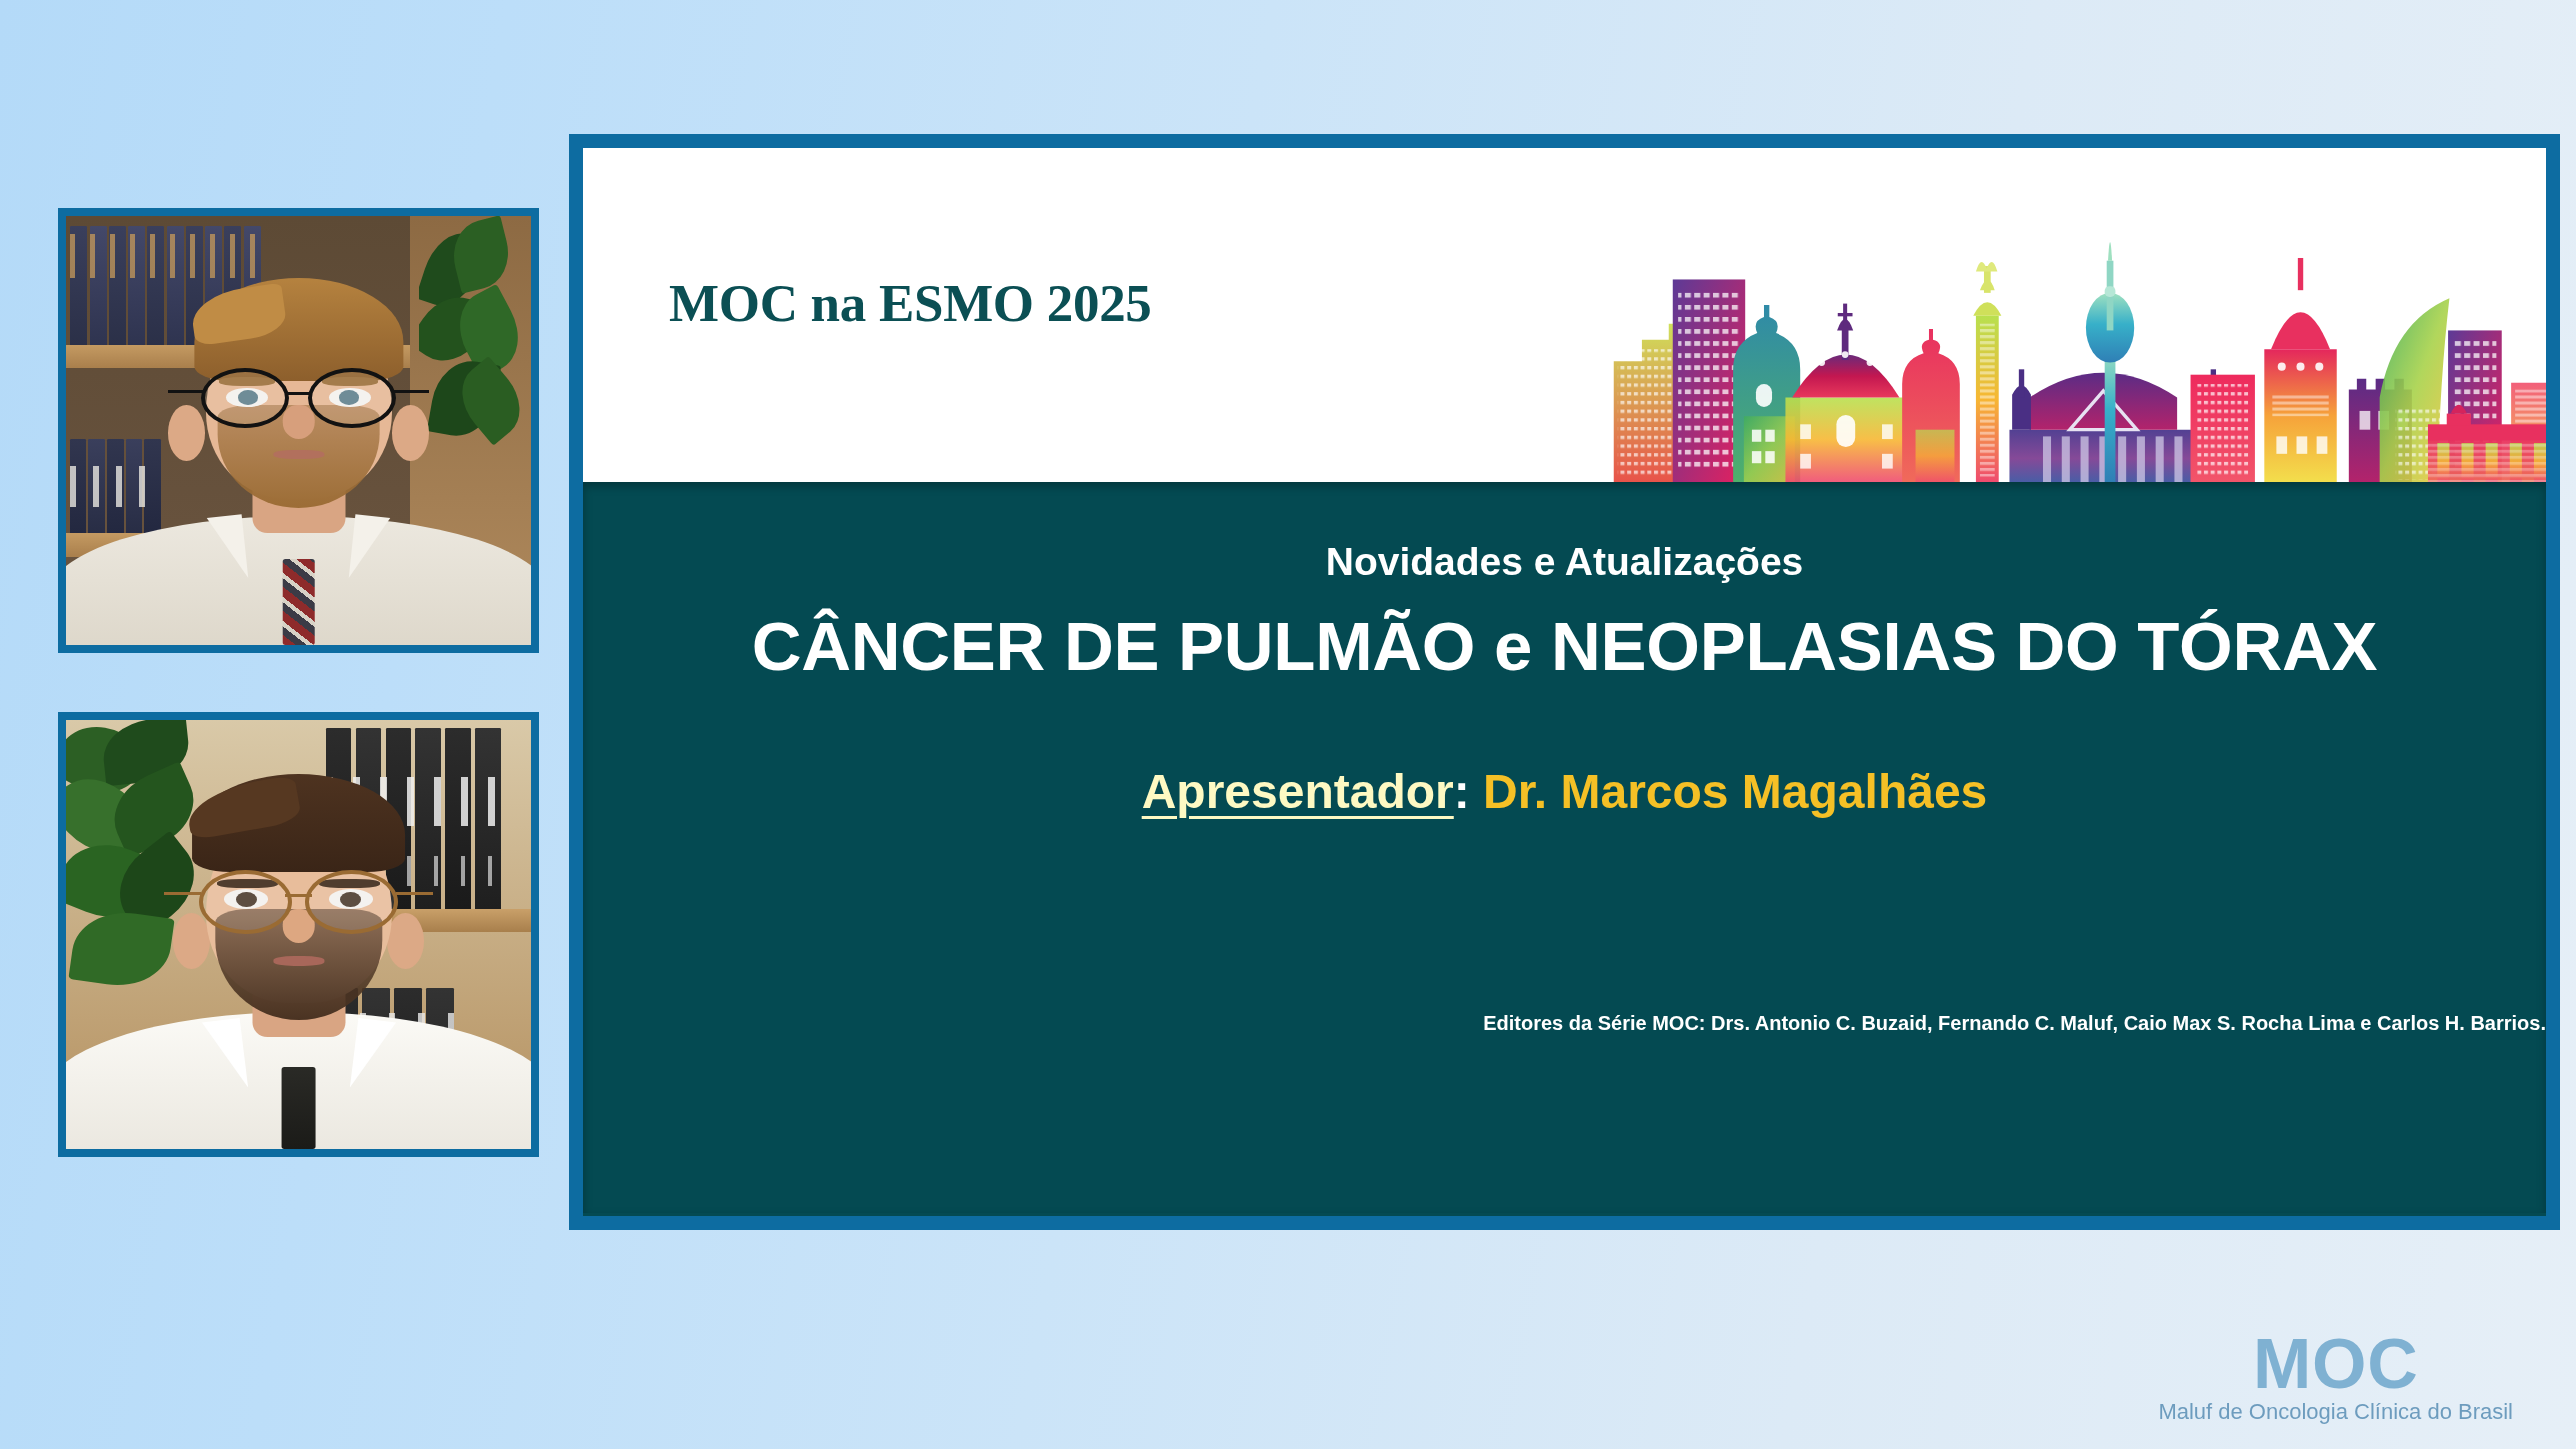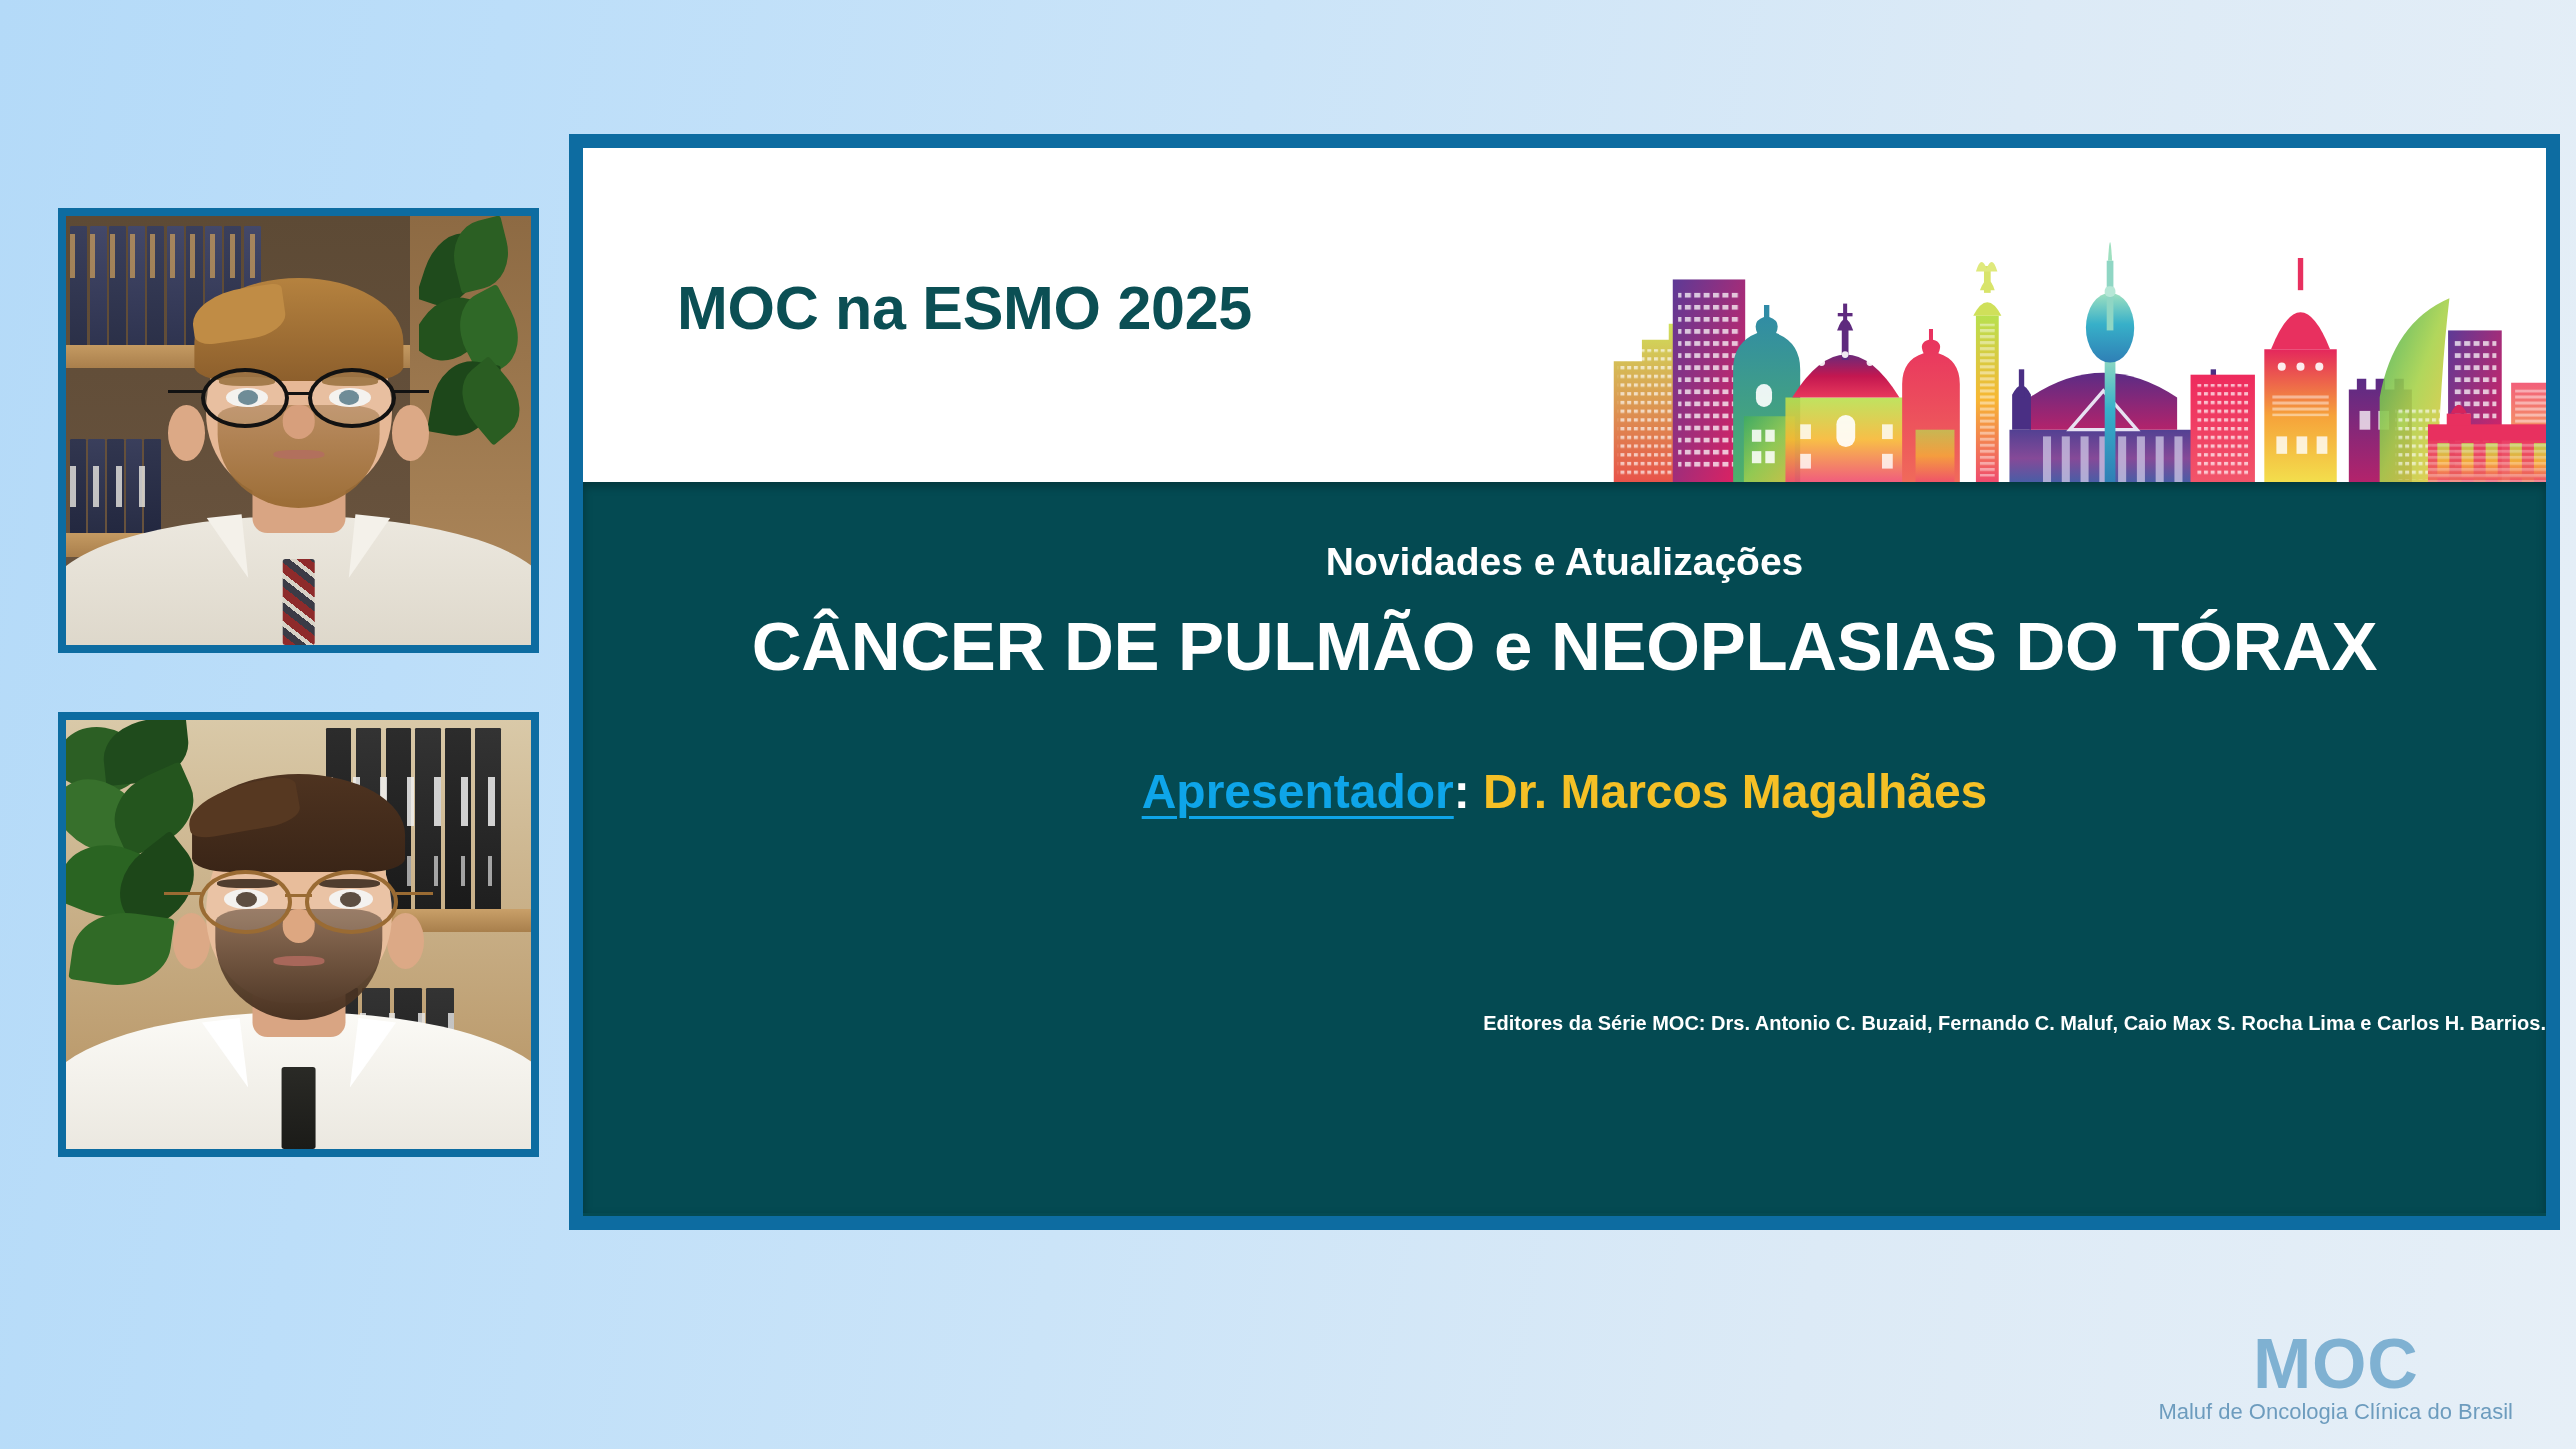--- a/index.html
+++ b/index.html
@@ -47,34 +47,34 @@
   .glasses-arm{position:absolute;}
   .collar{position:absolute;width:0;height:0;border-style:solid;}
   .tie{position:absolute;left:50%;transform:translateX(-50%);}
   .nose{position:absolute;left:50%;transform:translateX(-50%);
         background:#d79f7c;border-radius:45% 45% 50% 50%;}
 
   
   .slide{position:absolute;left:569px;top:134px;width:1991px;height:1096px;
          box-sizing:border-box;border:14.8px solid #0d6ca1;background:#044a52;}
   .slide-header{position:relative;height:334px;background:#ffffff;overflow:hidden;}
-  .slide-title{position:absolute;left:94px;top:125px;
-         font-size:61px;font-weight:bold;color:#0b4f54;letter-spacing:-0.3px;
-         font-family:Liberation Sans, sans-serif;}
+  .slide-title{position:absolute;left:86px;top:125px;
+         font-size:53px;font-weight:bold;color:#0b4f54;letter-spacing:-0.3px;
+         font-family:Liberation Serif, serif;}
   .skyline{position:absolute;right:0;top:0;height:100%;width:946px;}
 
   .slide-body{position:relative;height:731px;background:#044a52;
          box-shadow:inset 0 4px 9.4px rgba(0,0,0,.28);}
   .subtitle{position:absolute;left:0;right:0;top:58px;text-align:center;
          color:#ffffff;font-size:39px;font-weight:bold;}
   .maintitle{position:absolute;left:0;right:0;top:125px;text-align:center;
          color:#ffffff;font-size:69px;font-weight:bold;letter-spacing:-0.3px;}
   .presenter{position:absolute;left:0;right:0;top:282px;text-align:center;
          font-size:48px;font-weight:bold;}
-  .presenter .label{color:#0ea5e9;text-decoration:underline;text-decoration-thickness:2.7px;
+  .presenter .label{color:#fef9c3;text-decoration:underline;text-decoration-thickness:2.7px;
          text-underline-offset:8px;font-weight:bold;}
   .presenter .colon{color:#ffffff;}
   .presenter .name{color:#f5c026;}
   .affil{position:absolute;left:0;right:0;top:346px;text-align:center;
          font-size:34px;font-weight:bold;color:#c9e65f;}
   .affil .paren{color:#ffffff;}
   .editors{position:absolute;left:0;right:0;top:530px;text-align:right;
          color:#ffffff;font-size:20px;font-weight:bold;}
 
   

